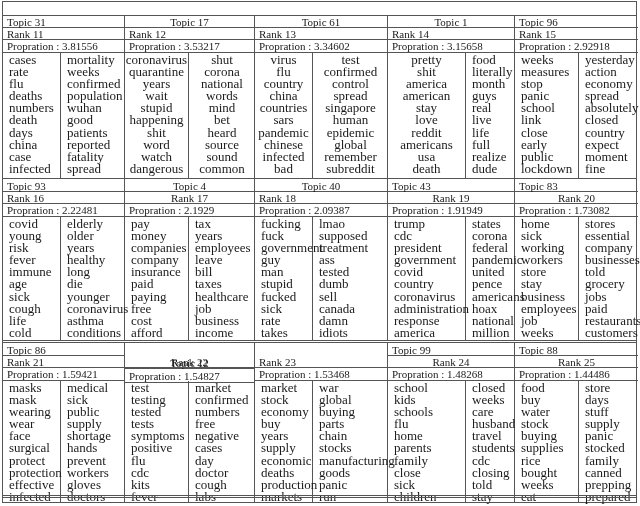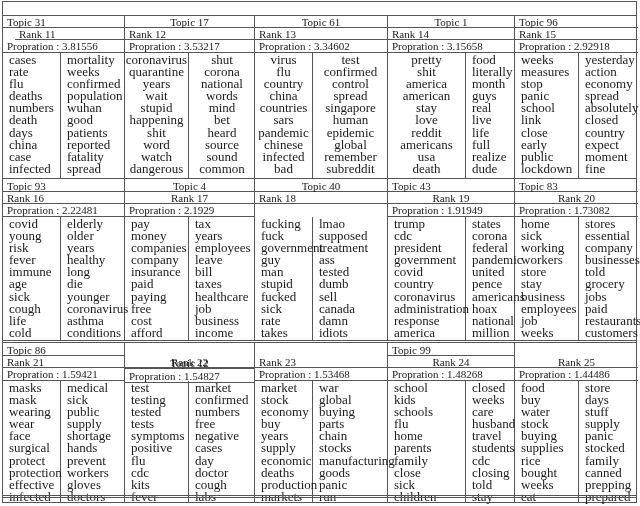--- a/index.html
+++ b/index.html
@@ -26,21 +26,21 @@
 </style>
 </head>
 <body>
 
 <div id="table">
   <div class="blank-row"></div>
   <div id="bands">
       <div class="band" style="top: 13px; height: 163px;">
         <div class="grp" style="left: 0px; width: 122px; font-family: Liberation Serif, serif;">
           <div class="hrow " style="top: 1px;">Topic 31</div>
-          <div class="hrow " style="top: 13px; margin-left: 12px;">Rank 11</div>
+          <div class="hrow " style="top: 13px;">Rank 11</div>
           <div class="hrow prop" style="top: 25px;">Propration : 3.81556</div>
           <div class="words" style="top: 38px;">
             <div class="wcol left" style="width: 58px;">
               <div>cases</div>
               <div>rate</div>
               <div>flu</div>
               <div>deaths</div>
               <div>numbers</div>
               <div>death</div>
               <div>days</div>
@@ -246,20 +246,21 @@
               <div>healthcare</div>
               <div>job</div>
               <div>business</div>
               <div>income</div>
             </div>
           </div>
         </div>
         <div class="grp" style="left: 252px; width: 133px;">
           <div class="hrow  center" style="top: 1px;">Topic 40</div>
           <div class="hrow " style="top: 13px;">Rank 18</div>
+          <div class="hrow prop" style="top: 25px;">Propration : 2.09387</div>
           <div class="words" style="top: 38px;">
             <div class="wcol left" style="width: 58px;">
               <div>fucking</div>
               <div>fuck</div>
               <div>government</div>
               <div>guy</div>
               <div>man</div>
               <div>stupid</div>
               <div>fucked</div>
               <div>sick</div>
@@ -461,20 +462,21 @@
               <div>travel</div>
               <div>students</div>
               <div>cdc</div>
               <div>closing</div>
               <div>told</div>
               <div>stay</div>
             </div>
           </div>
         </div>
         <div class="grp" style="left: 512px; width: 123px;">
+          <div class="hrow " style="top: 1px;">Topic 88</div>
           <div class="hrow  center" style="top: 13px;">Rank 25</div>
           <div class="hrow prop" style="top: 25px;">Propration : 1.44486</div>
           <div class="words" style="top: 38px;">
             <div class="wcol left" style="width: 64px;">
               <div>food</div>
               <div>buy</div>
               <div>water</div>
               <div>stock</div>
               <div>buying</div>
               <div>supplies</div>

